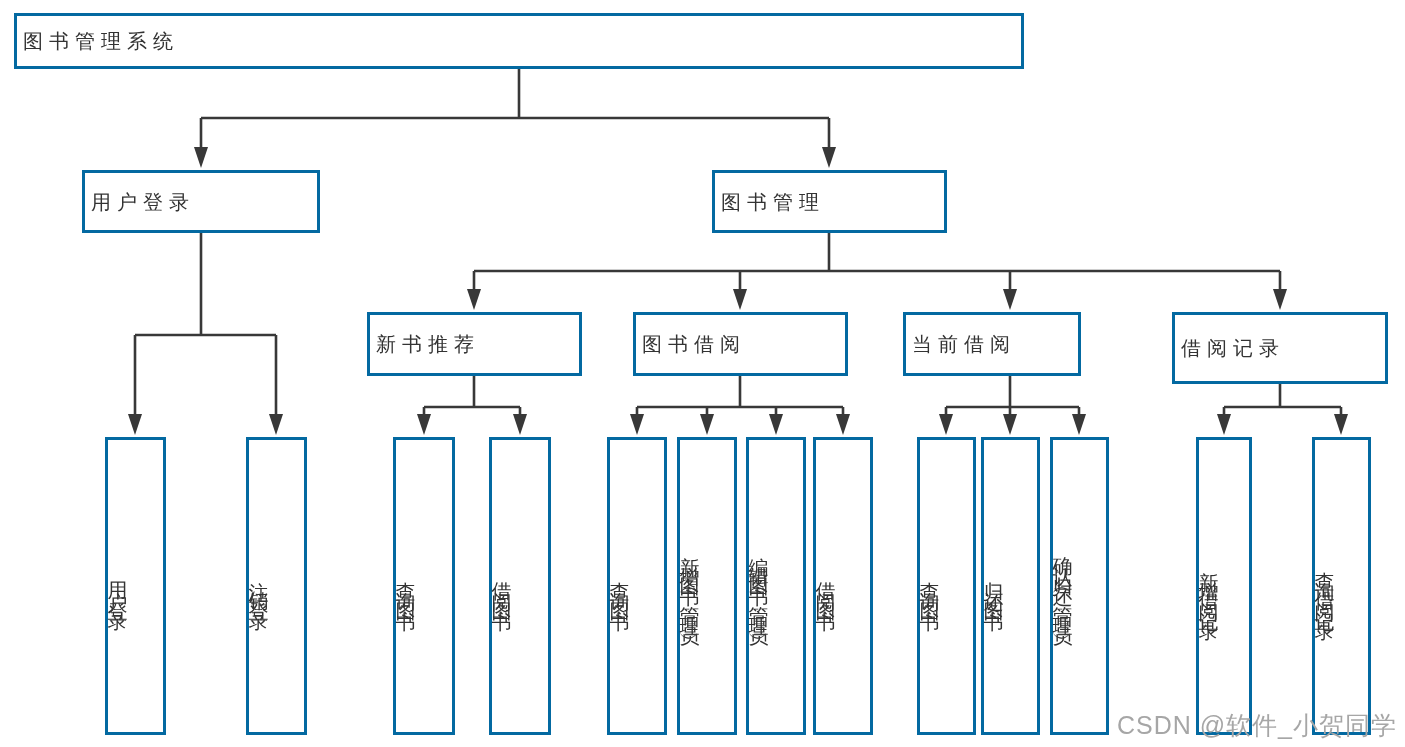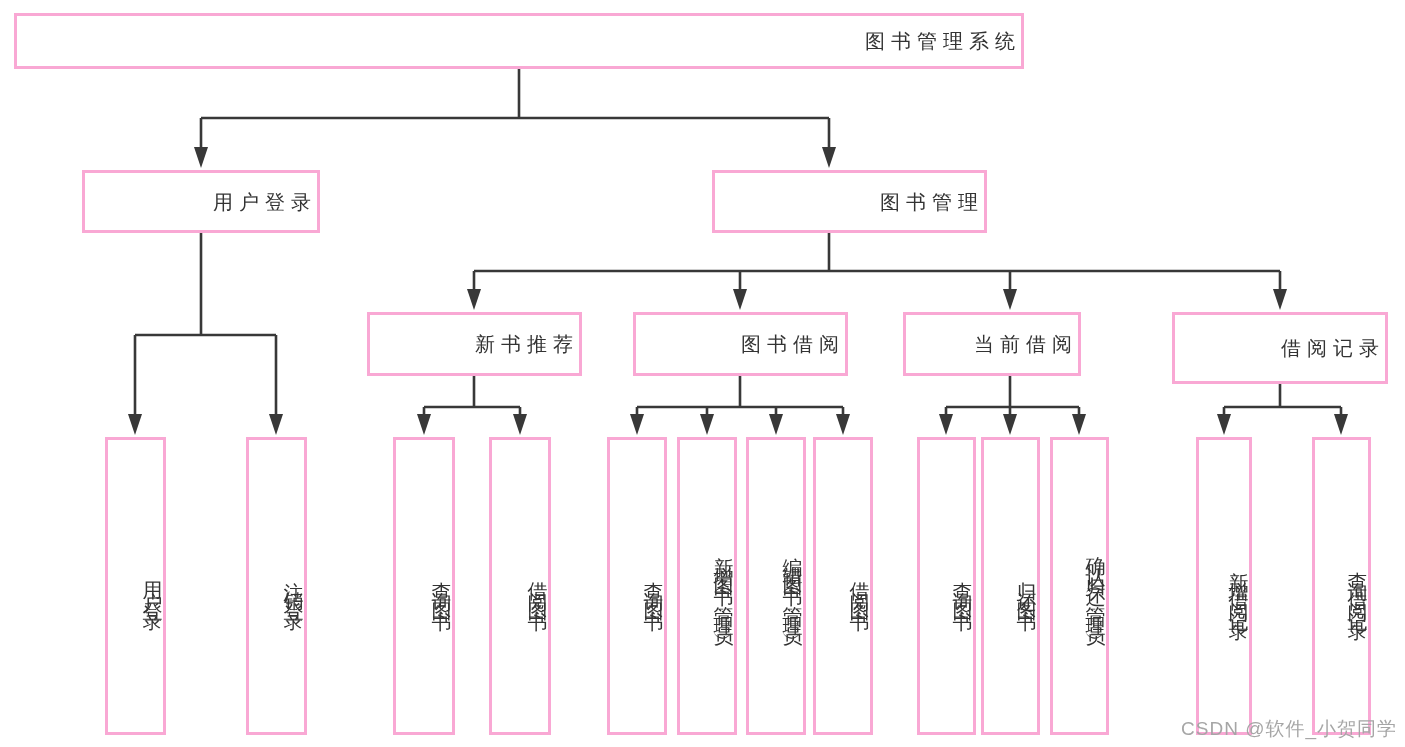--- a/index.html
+++ b/index.html
@@ -19,45 +19,45 @@
   svg .ln {
     fill: none;
     stroke: #383838;
     stroke-width: 2.6;
   }
   svg .ah { fill: #383838; stroke: none; }
   .box {
     position: absolute;
     box-sizing: border-box;
     background: #ffffff;
-    border: 3px solid #f9a8d4;
+    border: 3px solid #0369a1;
     display: flex;
     align-items: center;
-    justify-content: flex-end;
+    justify-content: flex-start;
     color: #333333;
   }
   .box.h .lbl {
     font-size: 20px;
     letter-spacing: 6px;
     text-indent: 6px;
     white-space: nowrap;
     line-height: 1;
   }
   .box.v .lbl {
     writing-mode: vertical-rl;
     text-orientation: mixed;
     font-size: 20px;
     letter-spacing: 10px;
     line-height: 1;
   }
   .watermark {
     position: absolute;
     right: 8px;
     bottom: 5px;
-    font-size: 19px;
+    font-size: 25px;
     letter-spacing: 1px;
     color: #a6a6a6;
     white-space: nowrap;
     margin-left: 24px;
   }
 </style>
 </head>
 <body>
 
 <div class="canvas">
@@ -101,21 +101,21 @@
     </g>
   </svg>
 
   <div class="box h" style="left:14px;top:13px;width:1010px;height:56px">
     <span class="lbl">图书管理系统</span>
   </div>
 
   <div class="box h" style="left:82px;top:170px;width:238px;height:63px">
     <span class="lbl">用户登录</span>
   </div>
-  <div class="box h" style="left:712px;top:170px;width:275px;height:63px">
+  <div class="box h" style="left:712px;top:170px;width:235px;height:63px">
     <span class="lbl">图书管理</span>
   </div>
 
   <div class="box h" style="left:633px;top:312px;width:215px;height:64px">
     <span class="lbl">图书借阅</span>
   </div>
   <div class="box h" style="left:367px;top:312px;width:215px;height:64px">
     <span class="lbl">新书推荐</span>
   </div>
   <div class="box h" style="left:903px;top:312px;width:178px;height:64px">

